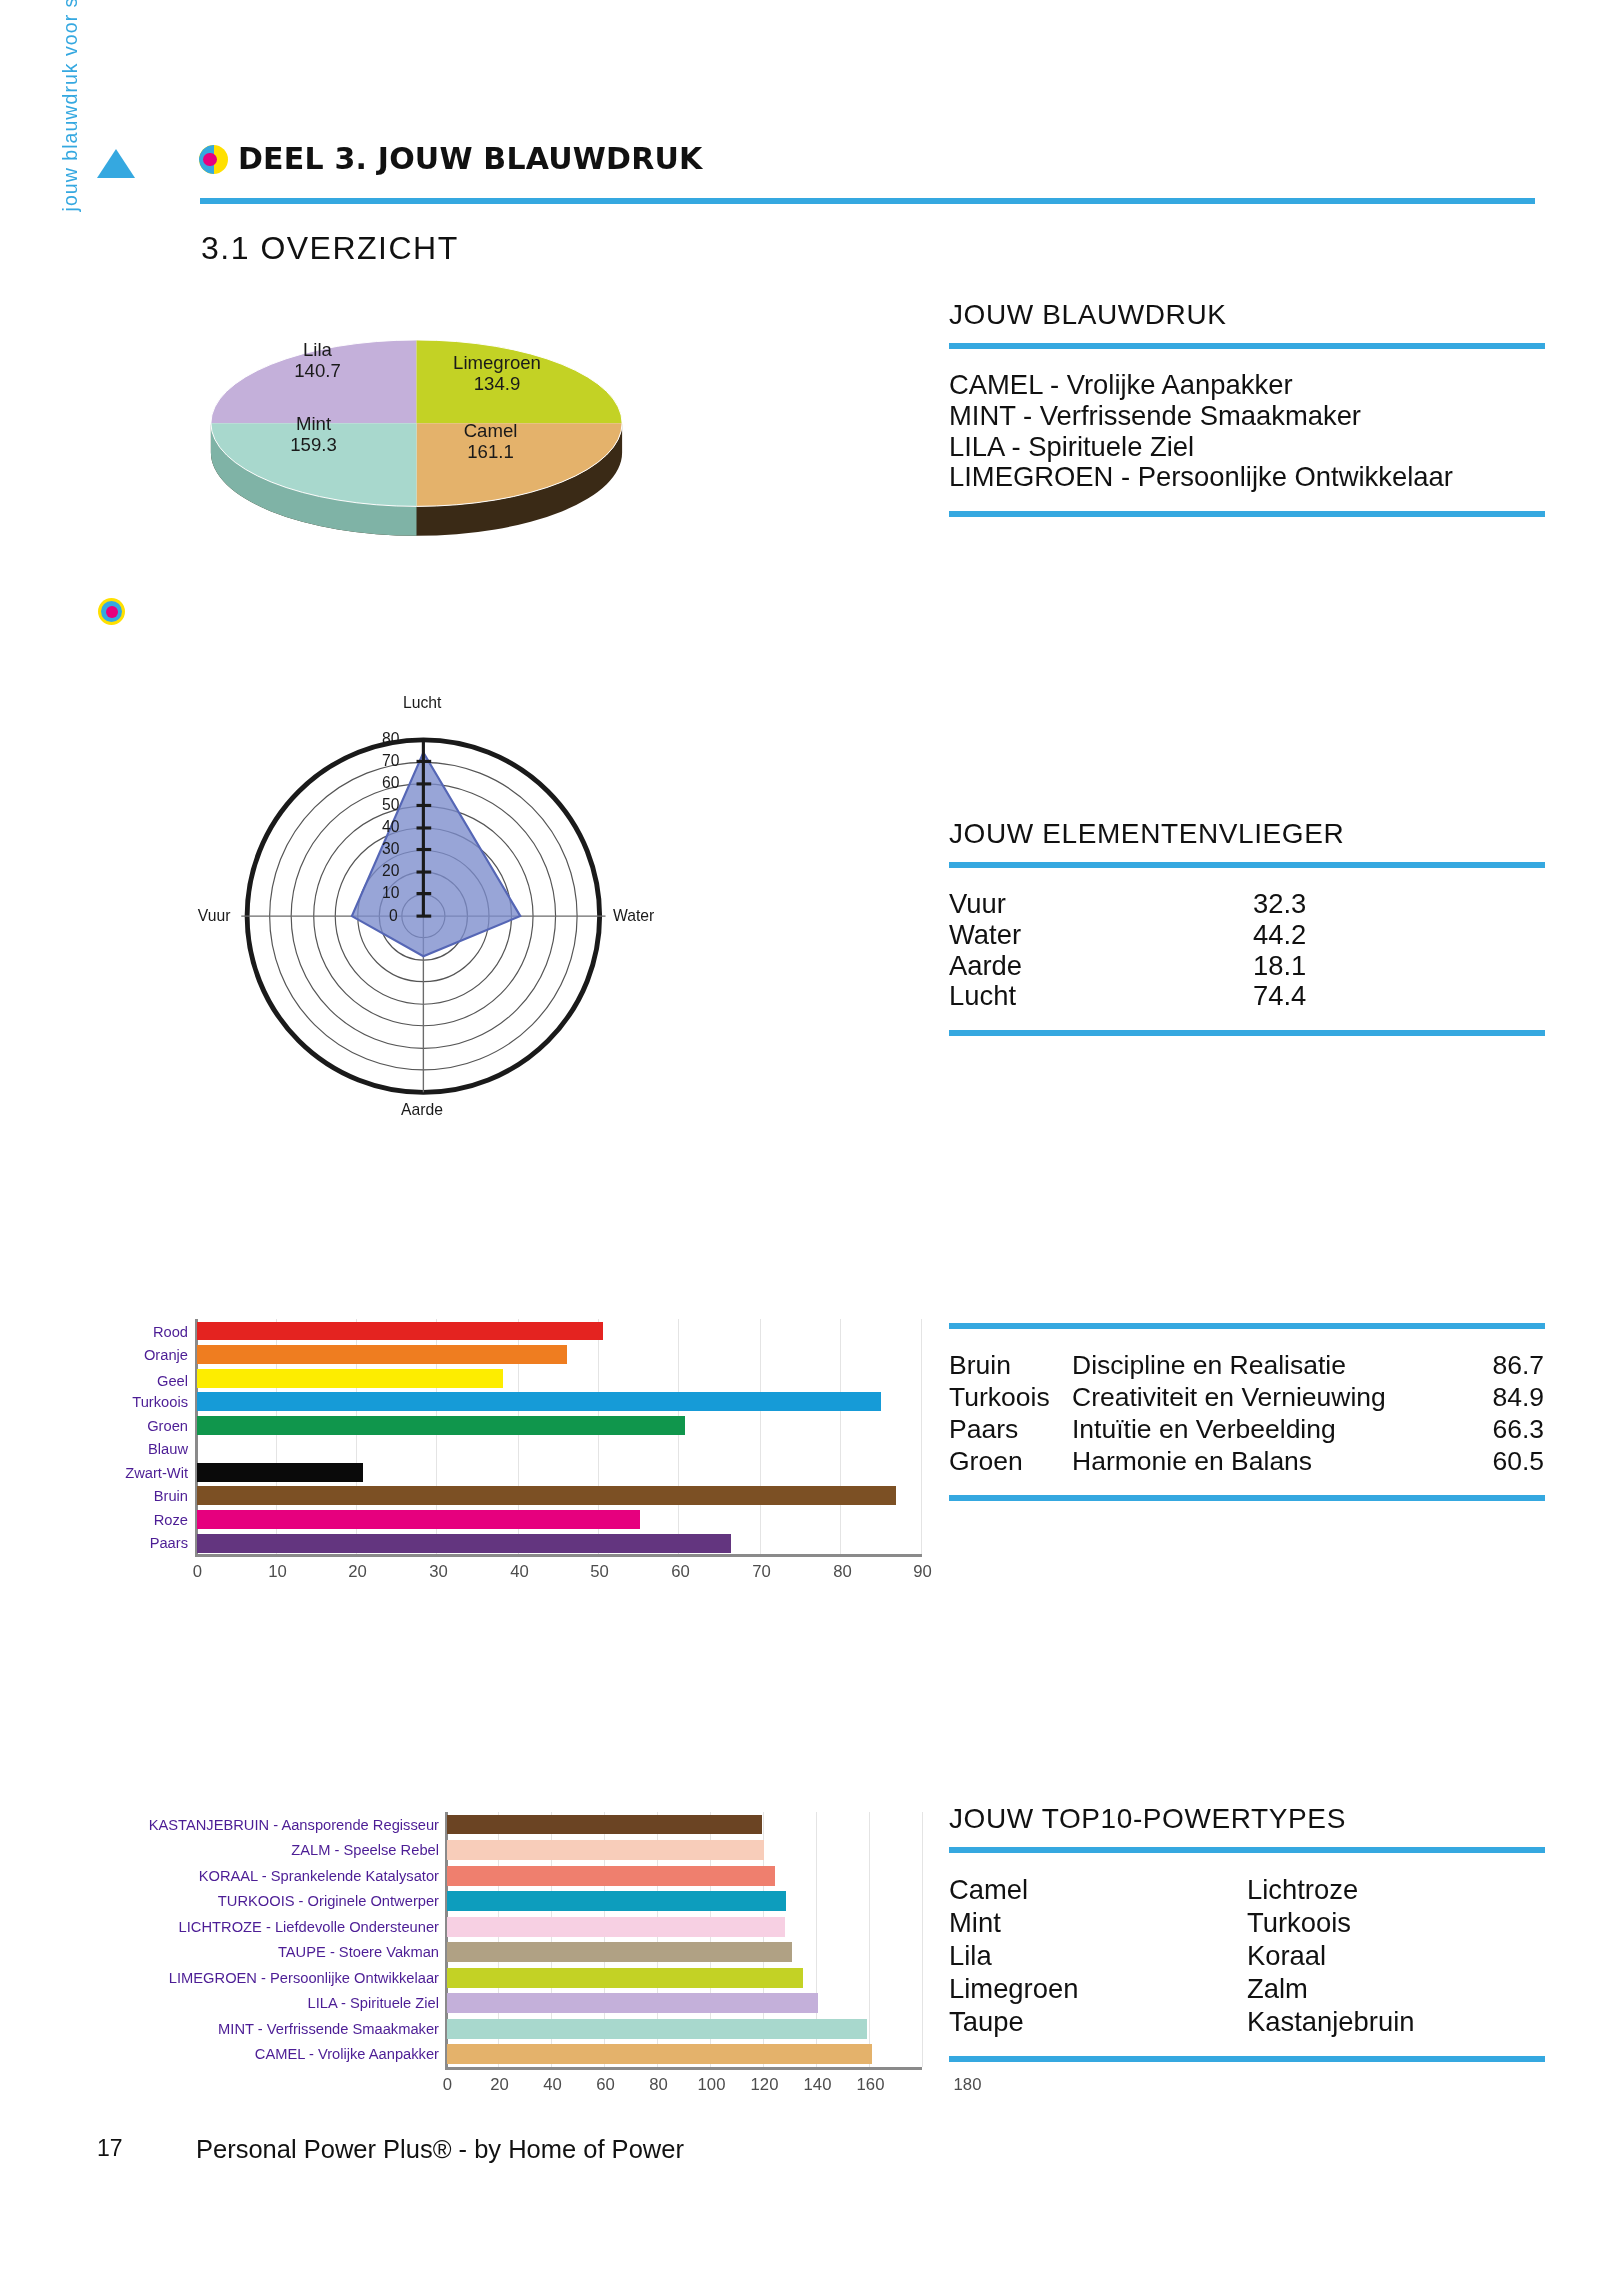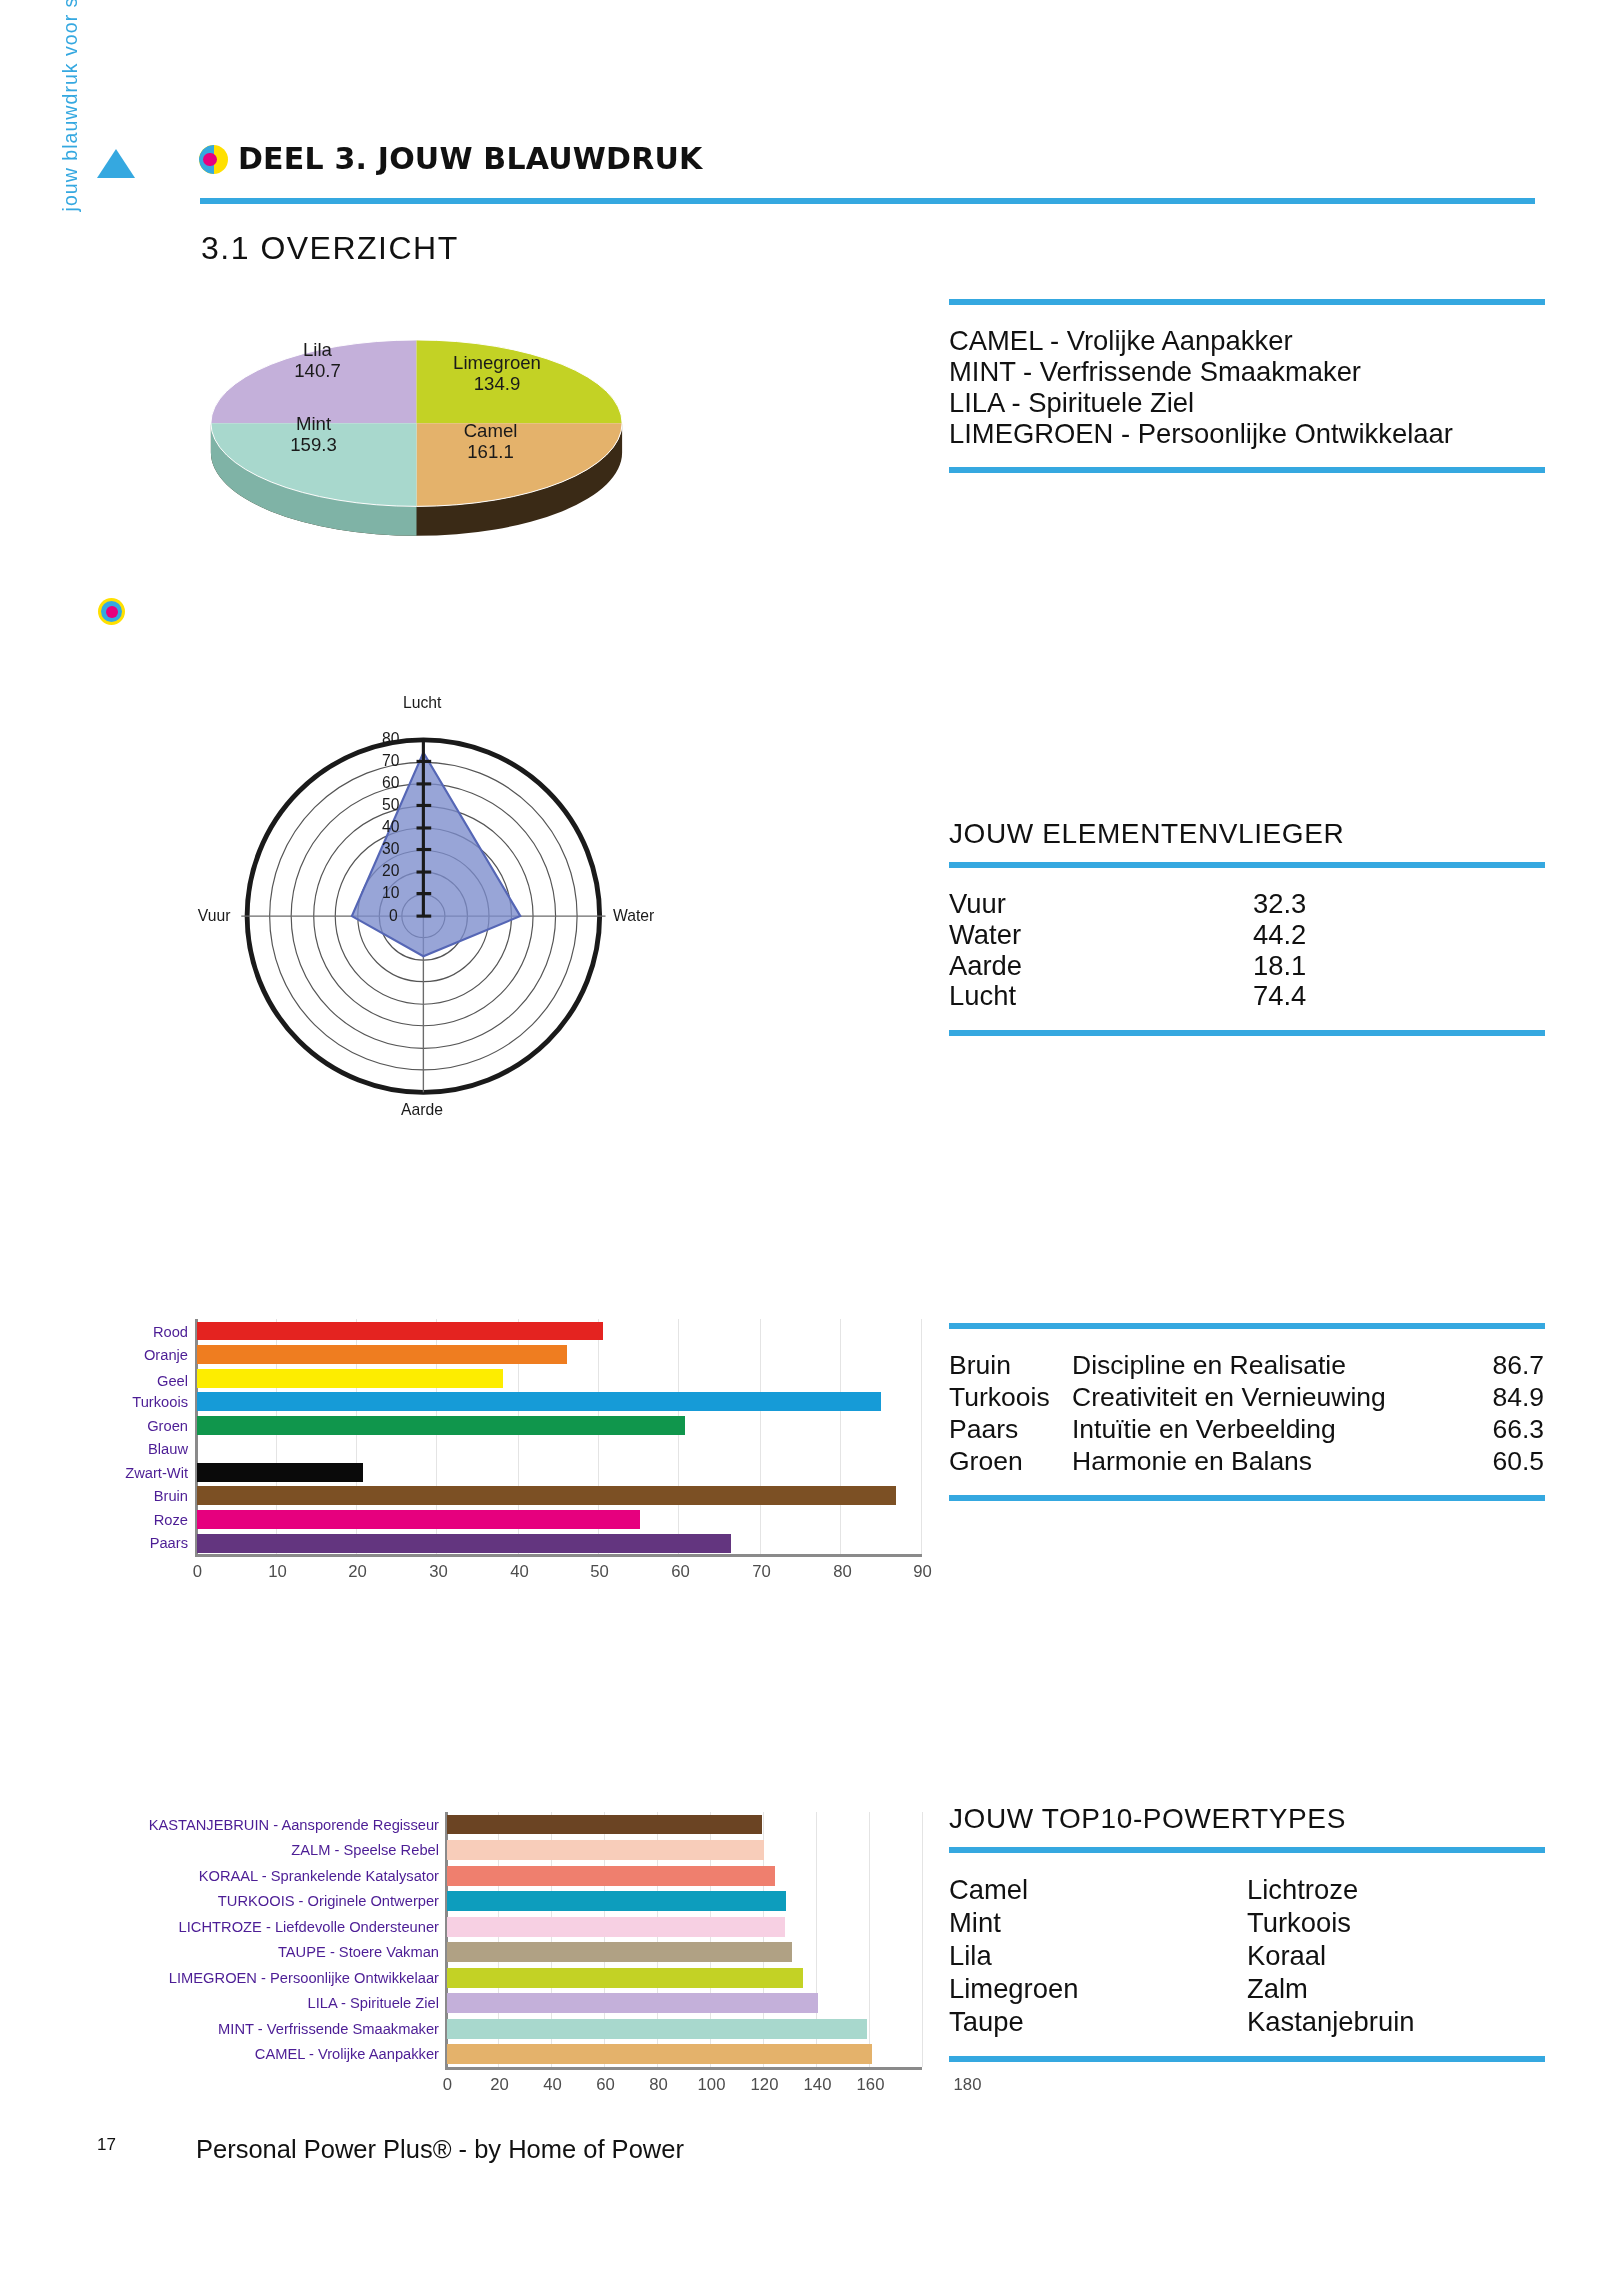--- a/index.html
+++ b/index.html
@@ -117,21 +117,21 @@
     color: #4c1d95; white-space: nowrap;
   }
   .bc-tick { position: absolute; font-size: 16.7px; color: #4d4d4d; text-align: center; }
   .bc-bar { position: absolute; }
   .bc-grid { position: absolute; background: #e4e4e4; }
   .bc-axis { position: absolute; background: #8a8a8a; }
 
   
   .footer-num {
     position: absolute; left: 97px; top: 2135px;
-    font-size: 17px; color: #111;
+    font-size: 23px; color: #111;
   }
   .footer-txt {
     position: absolute; left: 196px; top: 2135px;
     font-size: 25.5px; color: #111; white-space: nowrap;
   }
 </style>
 </head>
 <body>
 
 <div class="page">
@@ -177,20 +177,21 @@
       <span>Camel</span><br>
       <span>161.1</span>
     </div>
     <div class="pie-label" style="left:29px; top:88px; width:157px;">
       <span>Mint</span><br>
       <span>159.3</span>
     </div>
   </div>
 
   <div class="panel" style="top:299px;">
+    <h2>JOUW BLAUWDRUK</h2>
     <div class="bar"></div>
     <div class="body">
       <div class="line">CAMEL - Vrolijke Aanpakker</div>
       <div class="line">MINT - Verfrissende Smaakmaker</div>
       <div class="line">LILA - Spirituele Ziel</div>
       <div class="line">LIMEGROEN - Persoonlijke Ontwikkelaar</div>
     </div>
     <div class="bar"></div>
   </div>
 

